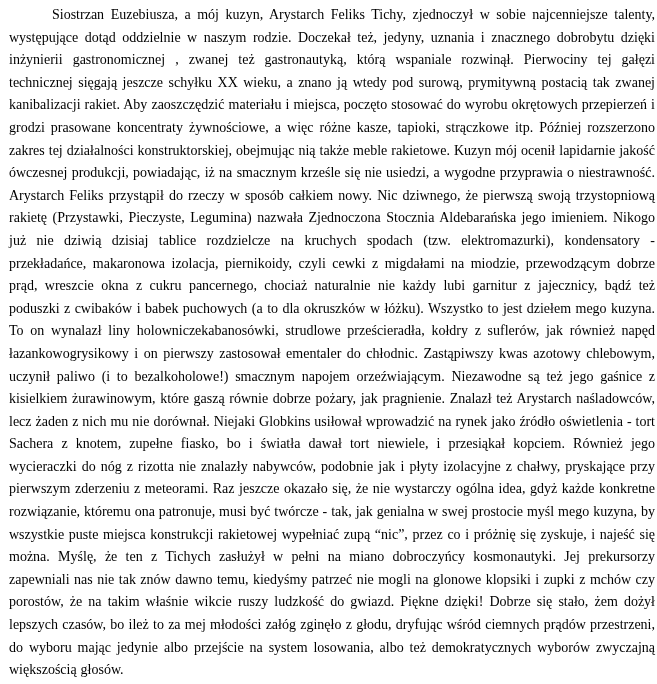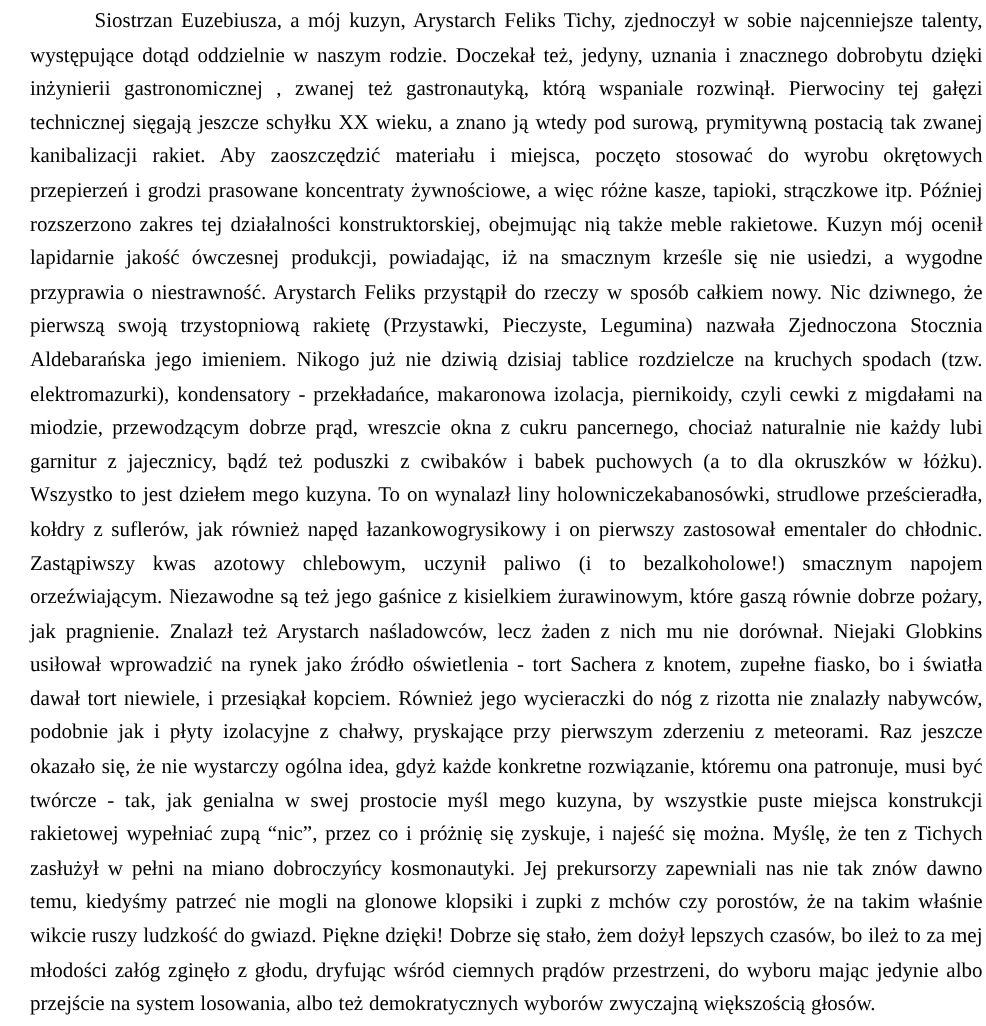--- a/index.html
+++ b/index.html
@@ -6,21 +6,21 @@
     margin: 0;
     padding: 0;
     background: #ffffff;
   }
   .page {
     width: 657px;
     height: 684px;
     background: #ffffff;
     overflow: hidden;
     box-sizing: border-box;
-    padding: 4px 2px 0 20px;
+    padding: 4px 2px 0 9px;
   }
   .doc-text {
     font-family: "Liberation Serif", "DejaVu Serif", serif;
     font-size: 14px;
     line-height: 22.6px;
     color: #000000;
     text-align: justify;
   }
   .doc-text p {
     margin: 0;

